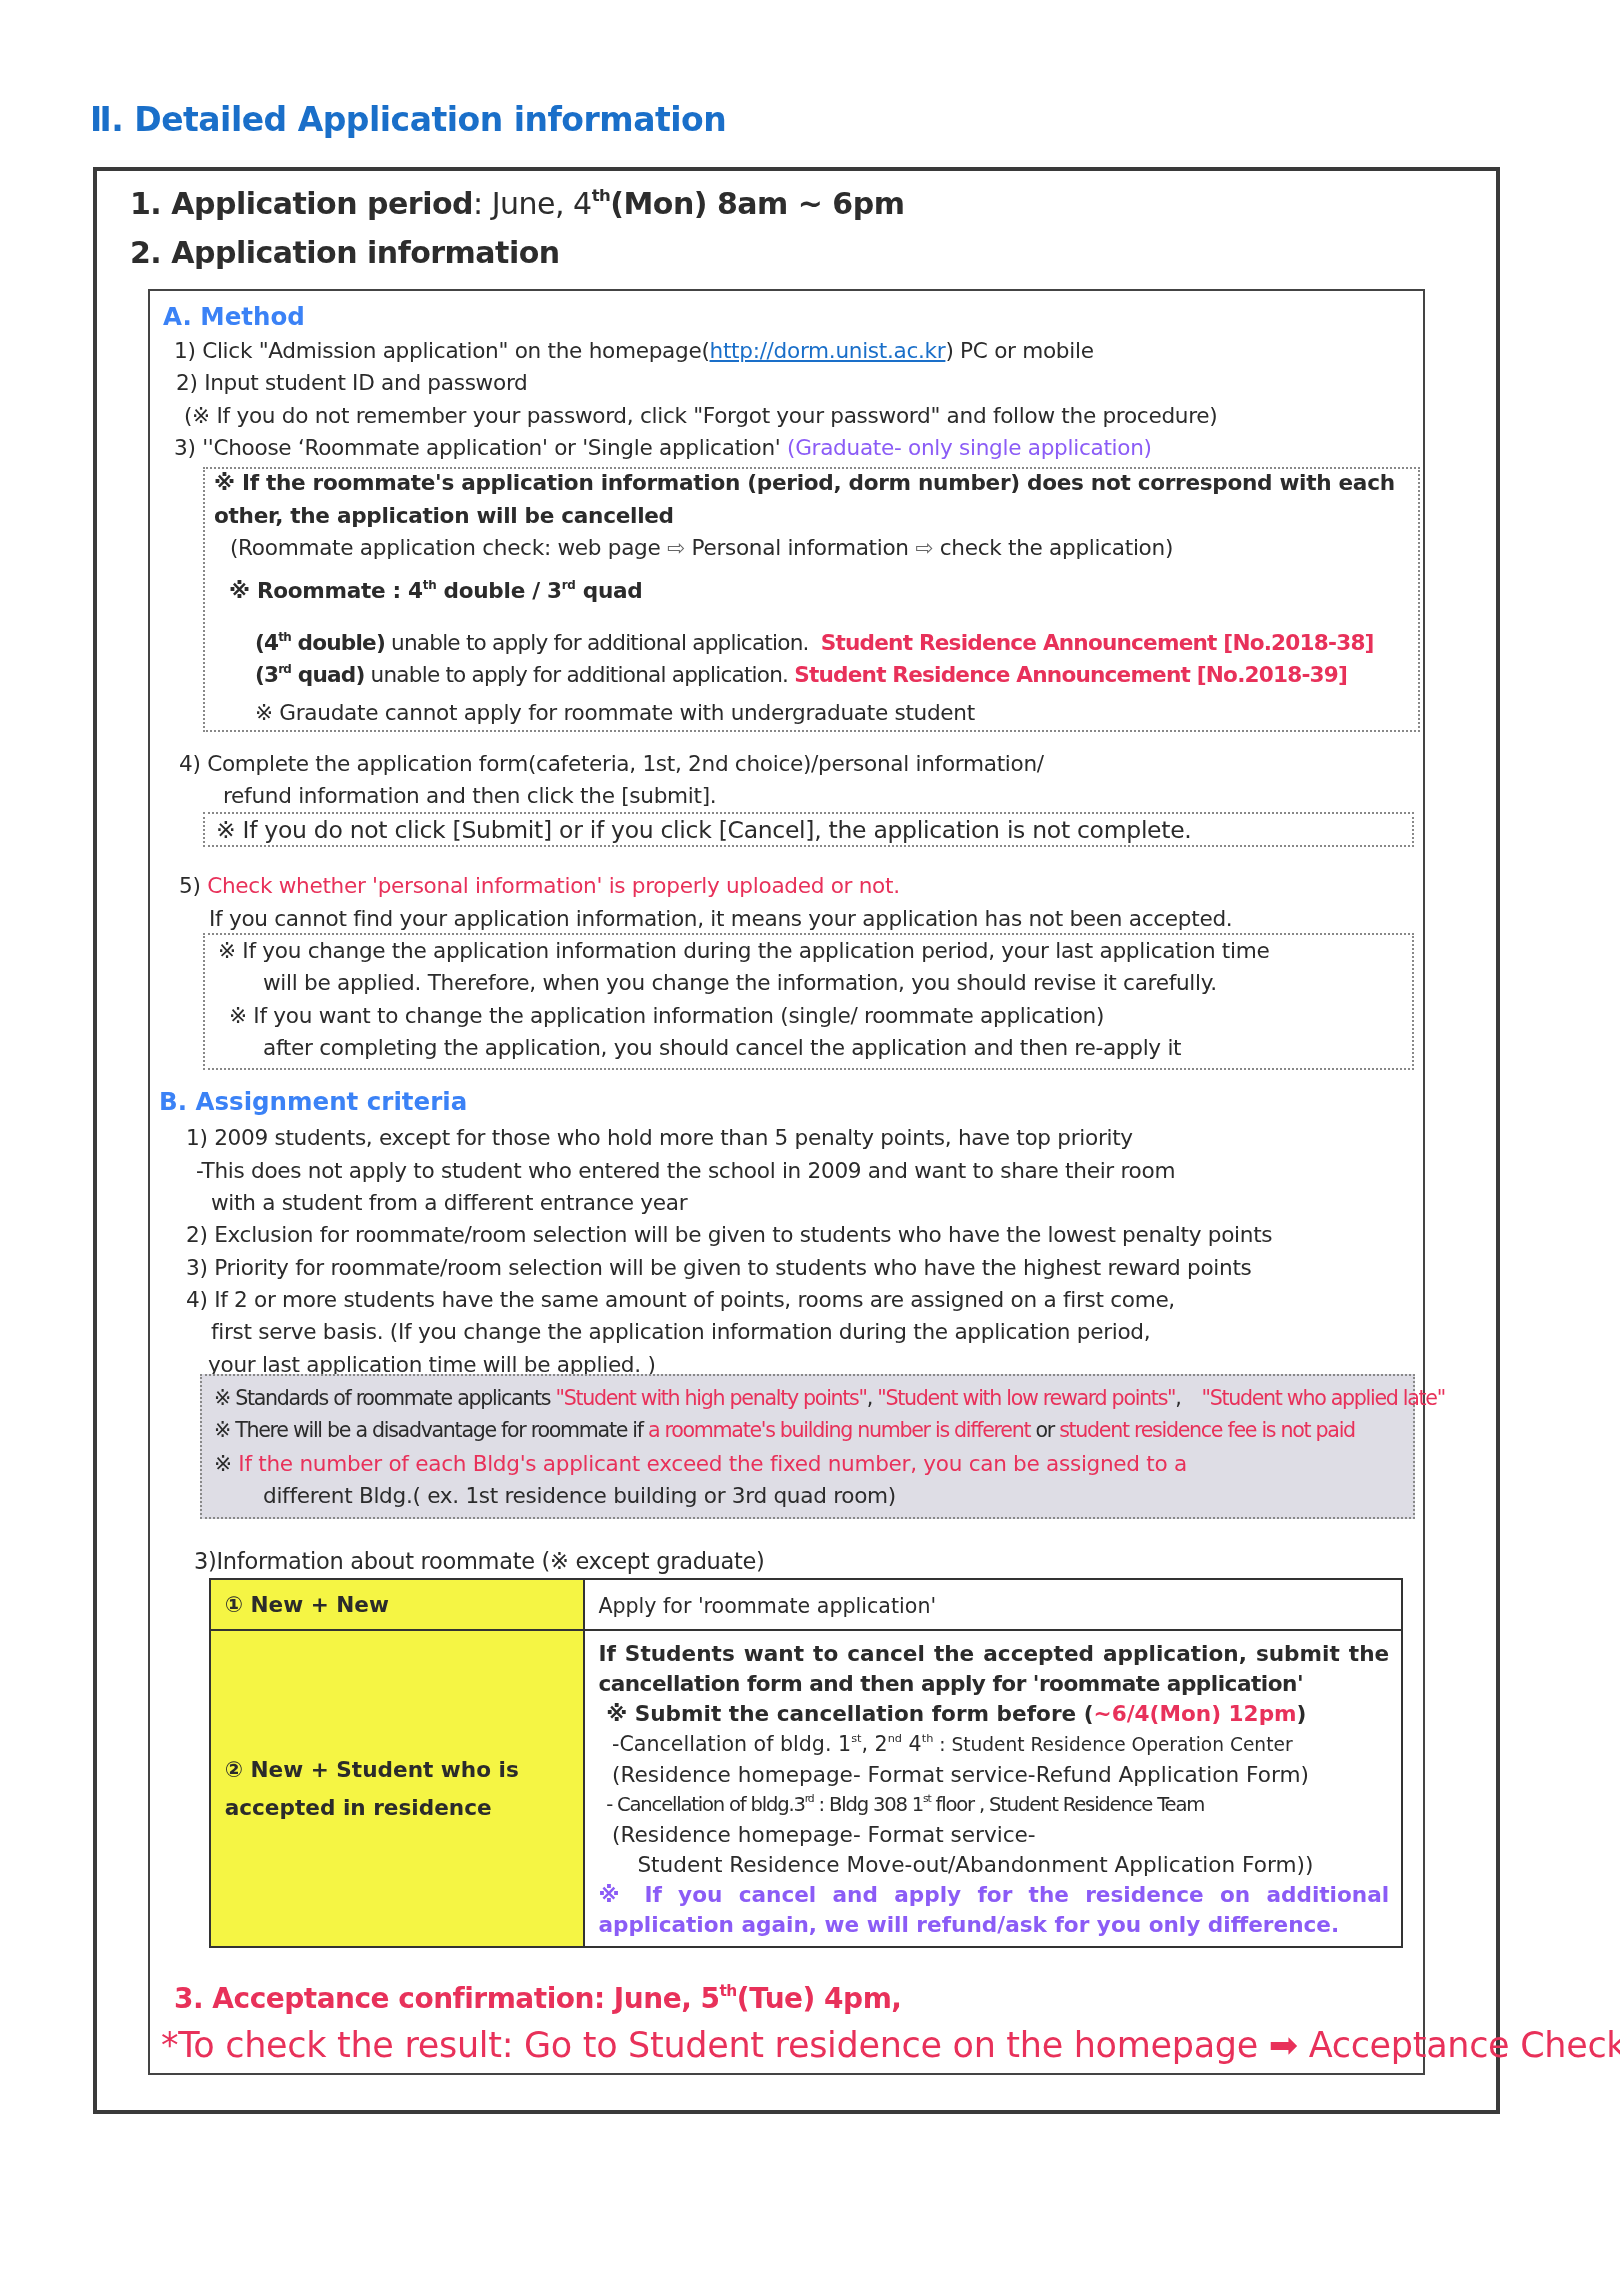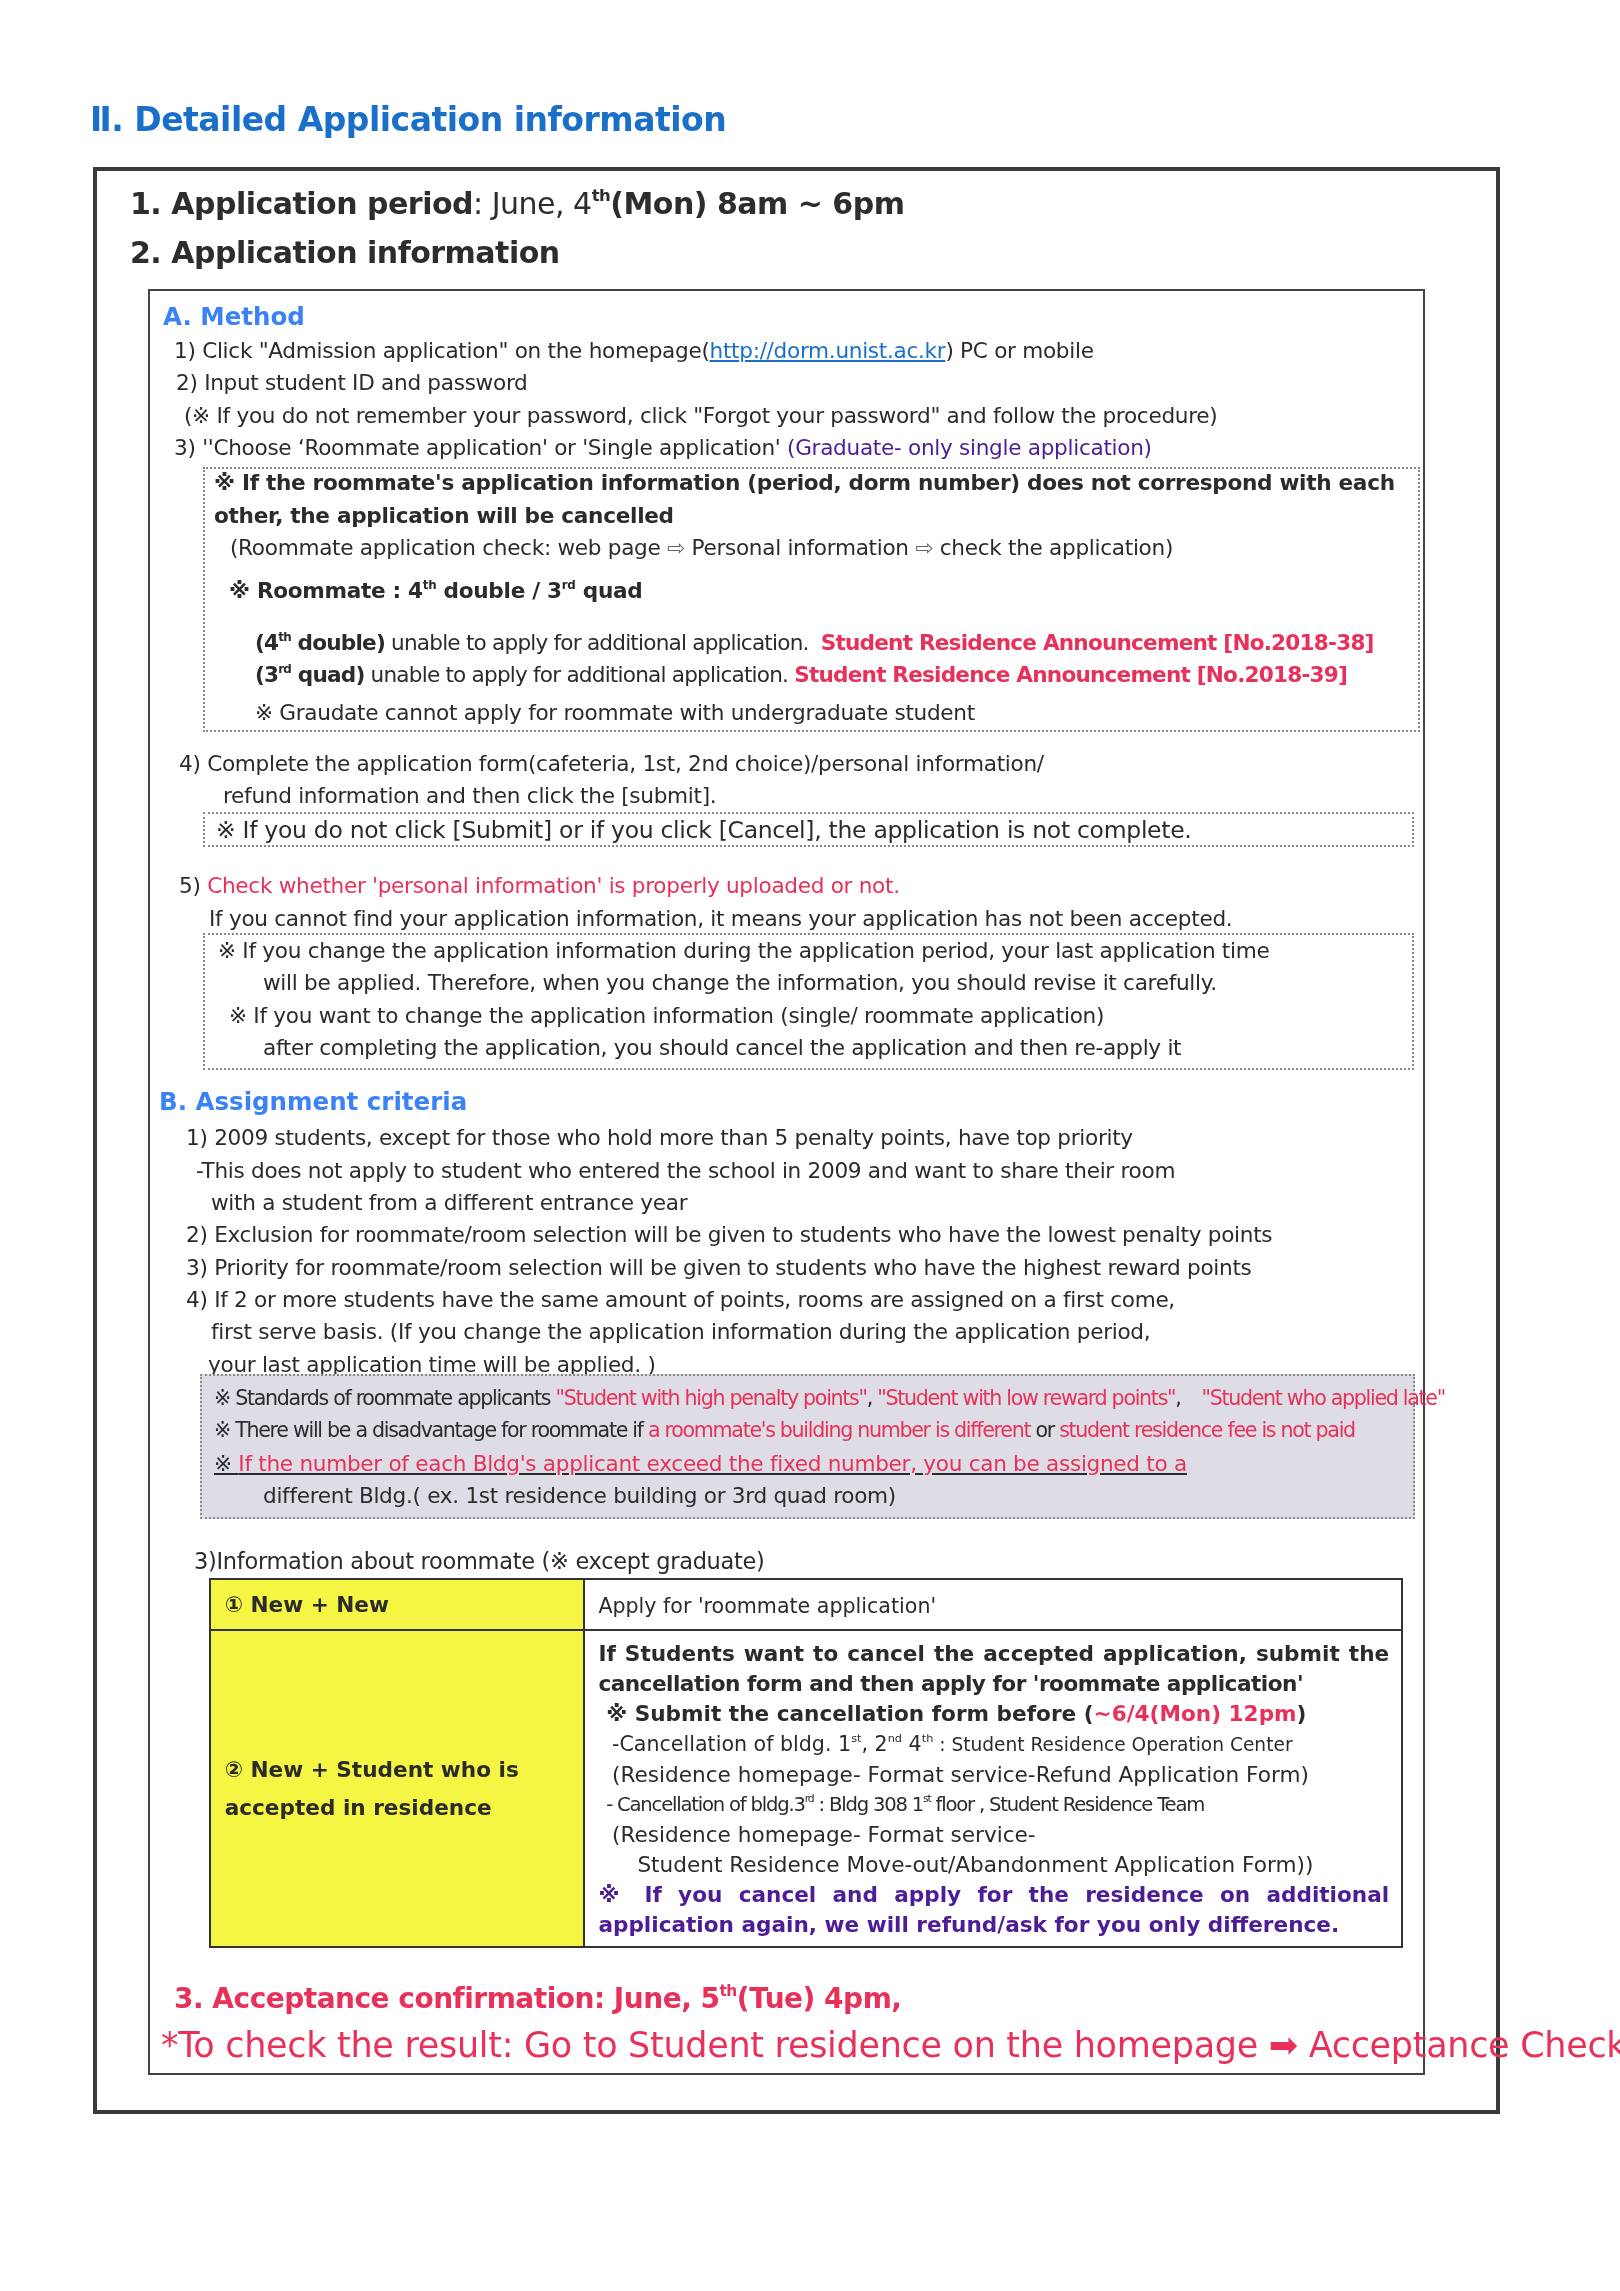--- a/index.html
+++ b/index.html
@@ -1,20 +1,20 @@
 <!DOCTYPE html>
 <html><head>
 <meta charset="utf-8">
 <style>
   html, body { margin:0; padding:0; background:#ffffff; }
   body { width:1620px; height:2292px; position:relative; overflow:hidden;
          font-family:"DejaVu Sans", sans-serif; color:#2b2b2b; }
   .abs { position:absolute; white-space:nowrap; }
   .red { color:#e8315a; }
-  .blue { color:#4c1d95; }
+  .blue { color:#8b5cf6; }
   .b { font-weight:bold; }
   sup { font-size:0.55em; vertical-align:0.8em; line-height:0; }
   .title { left:90px; top:100px; font-size:33px; color:#1a6fc9; font-weight:bold; letter-spacing:-0.5px; }
   .outer { left:93px; top:167px; width:1407px; height:1947px; border:4.9px solid #3a3a3a; box-sizing:border-box; }
   .inner { left:148px; top:289px; width:1277px; height:1786px; border:2px solid #444; box-sizing:border-box; }
   .h1 { font-size:30px; font-weight:bold; color:#2d2d2d; letter-spacing:-0.5px; }
   .h2 { font-size:24.5px; font-weight:bold; color:#3b82f6; }
   .t { font-size:21.6px; color:#2b2b2b; letter-spacing:-0.3px; }
   .dot { border:2px dotted #888; box-sizing:border-box; }
   .gray { background:#dedde5; }
@@ -71,21 +71,21 @@
 <div class="abs t" style="left:211px;top:1190px;">with a student from a different entrance year</div>
 <div class="abs t" style="left:186px;top:1222px;">2) Exclusion for roommate/room selection will be given to students who have the lowest penalty  points</div>
 <div class="abs t" style="left:186px;top:1255px;">3) Priority for roommate/room selection will be given to students who have the highest reward points</div>
 <div class="abs t" style="left:186px;top:1287px;">4) If 2 or more students have the same amount of points, rooms are assigned on a first come,</div>
 <div class="abs t" style="left:211px;top:1319px;">first serve basis. (If you change the application information during the application period,</div>
 <div class="abs t" style="left:208px;top:1352px;">your last application time will be applied. )</div>
 
 <div class="abs dot gray" style="left:200px;top:1374px;width:1215px;height:145px;"></div>
 <div class="abs t" style="left:214px;top:1386px;font-size:20.6px;letter-spacing:-1.3px;"><span>※ Standards of roommate applicants </span><span class="red">"Student with high penalty points"</span><span>, </span><span class="red">"Student with low reward points"</span><span style="white-space:pre">,    </span><span class="red">"Student who applied late"</span></div>
 <div class="abs t" style="left:214px;top:1418px;font-size:20.6px;letter-spacing:-1.3px;"><span>※ There will be a disadvantage for roommate if </span><span class="red">a roommate's building number is different</span><span> or </span><span class="red">student residence fee is not paid</span></div>
-<div class="abs t" style="left:214px;top:1451px;text-decoration:underline;"><span>※ </span><span class="red">If the number of each Bldg's applicant exceed the fixed number, you can be assigned to a</span></div>
+<div class="abs t" style="left:214px;top:1451px;"><span>※ </span><span class="red">If the number of each Bldg's applicant exceed the fixed number, you can be assigned to a</span></div>
 <div class="abs t red" style="left:263px;top:1483px;">different Bldg.( ex. 1st residence building or 3rd quad room)</div>
 
 <div class="abs t" style="left:194px;top:1548px;font-size:22.5px;">3)Information about roommate (※ except graduate)</div>
 
 <table class="rm">
   <tbody>
       <tr style="height:51px;">
     <td class="yel">① New + New</td>
     <td class="txt" style="font-size:20.6px;">Apply for 'roommate application'</td>
   </tr>

